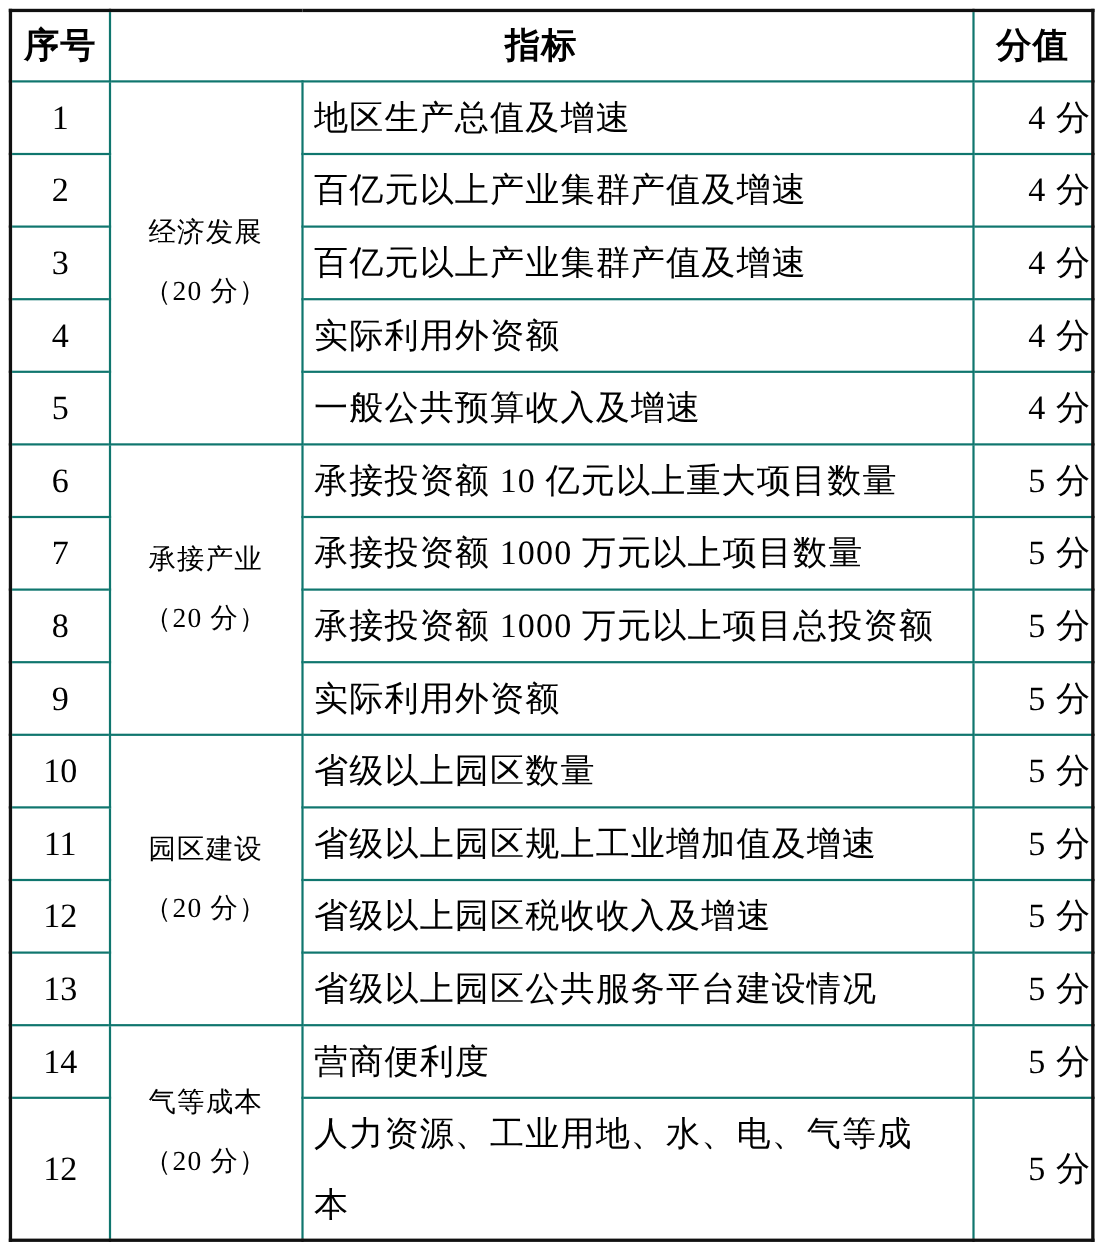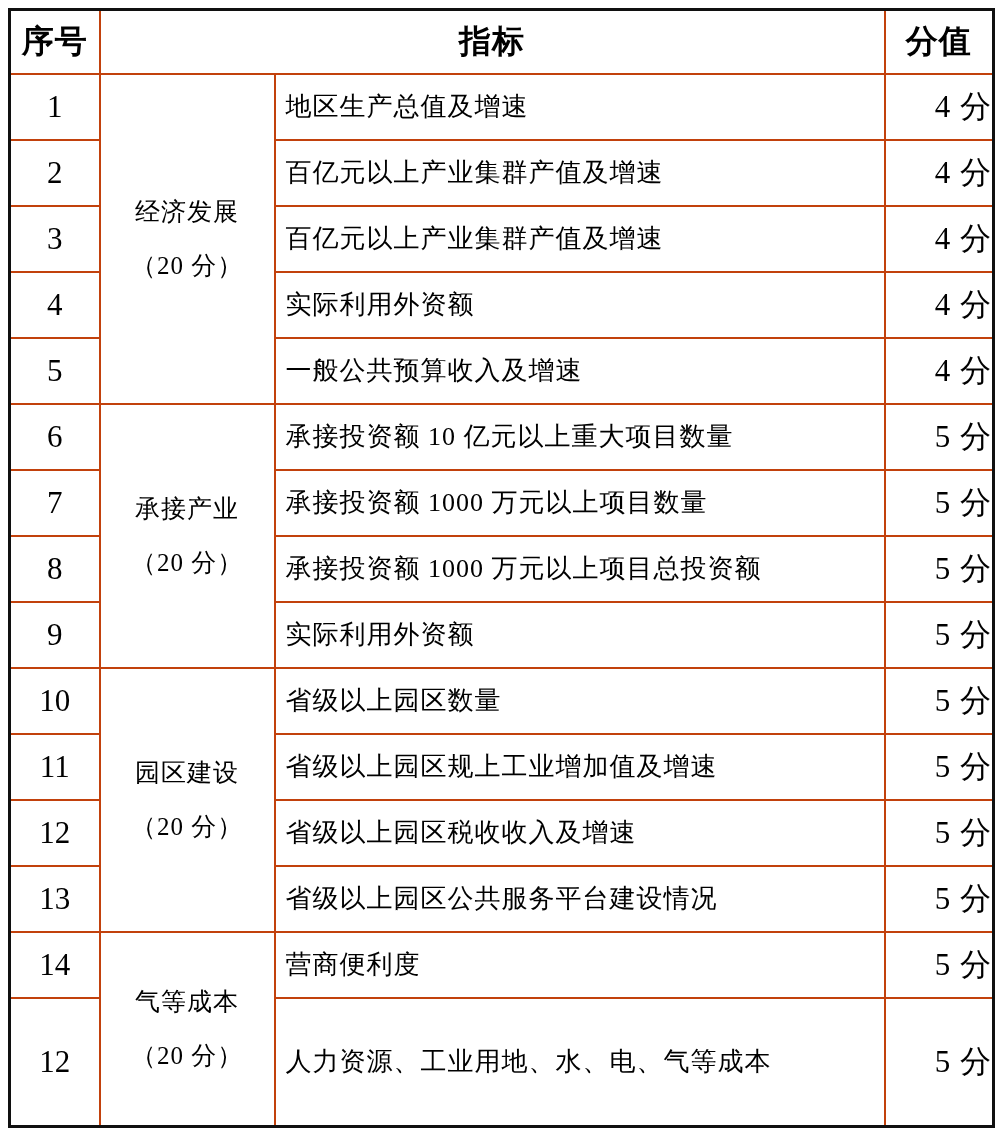--- a/index.html
+++ b/index.html
@@ -17,21 +17,21 @@
   .sheet {
     padding: 8px 0 0 8px;
   }
   table.score-table {
     border-collapse: collapse;
     table-layout: fixed;
     width: 984px;
     border: 3px solid #101010;
   }
   .score-table td, .score-table th {
-    border: 2px solid #c2410c;
+    border: 2px solid #0f766e;
     padding: 0;
     vertical-align: middle;
     font-weight: normal;
     overflow: visible;
   }
   
   col.c-no    { width: 90px; }
   col.c-cat   { width: 175px; }
   col.c-ind   { width: 610px; }
   col.c-score { width: 109px; }
@@ -55,21 +55,21 @@
   }
   td.cat {
     text-align: center;
     font-size: 25px;
     letter-spacing: 1px;
     line-height: 2.15;
   }
   td.cat .cat-line { display: block; }
   td.ind {
     text-align: left;
-    font-size: 26px;
+    font-size: 31px;
     letter-spacing: 1px;
     padding-left: 10px;
     padding-right: 36px;
     white-space: nowrap;
     line-height: 2.05;
   }
   td.ind.wrap {
     white-space: normal;
   }
   td.score {

